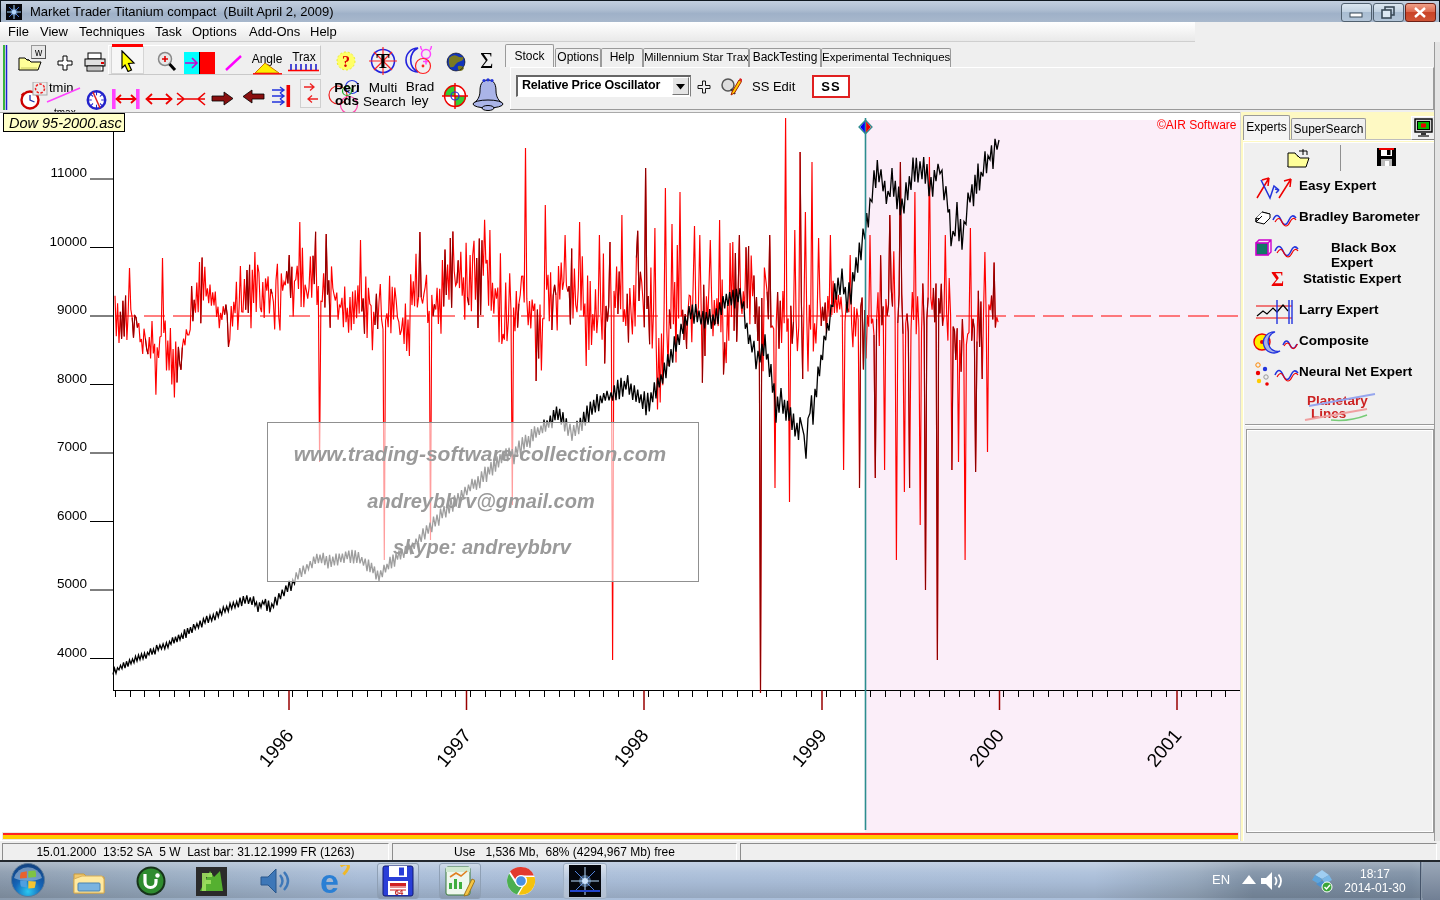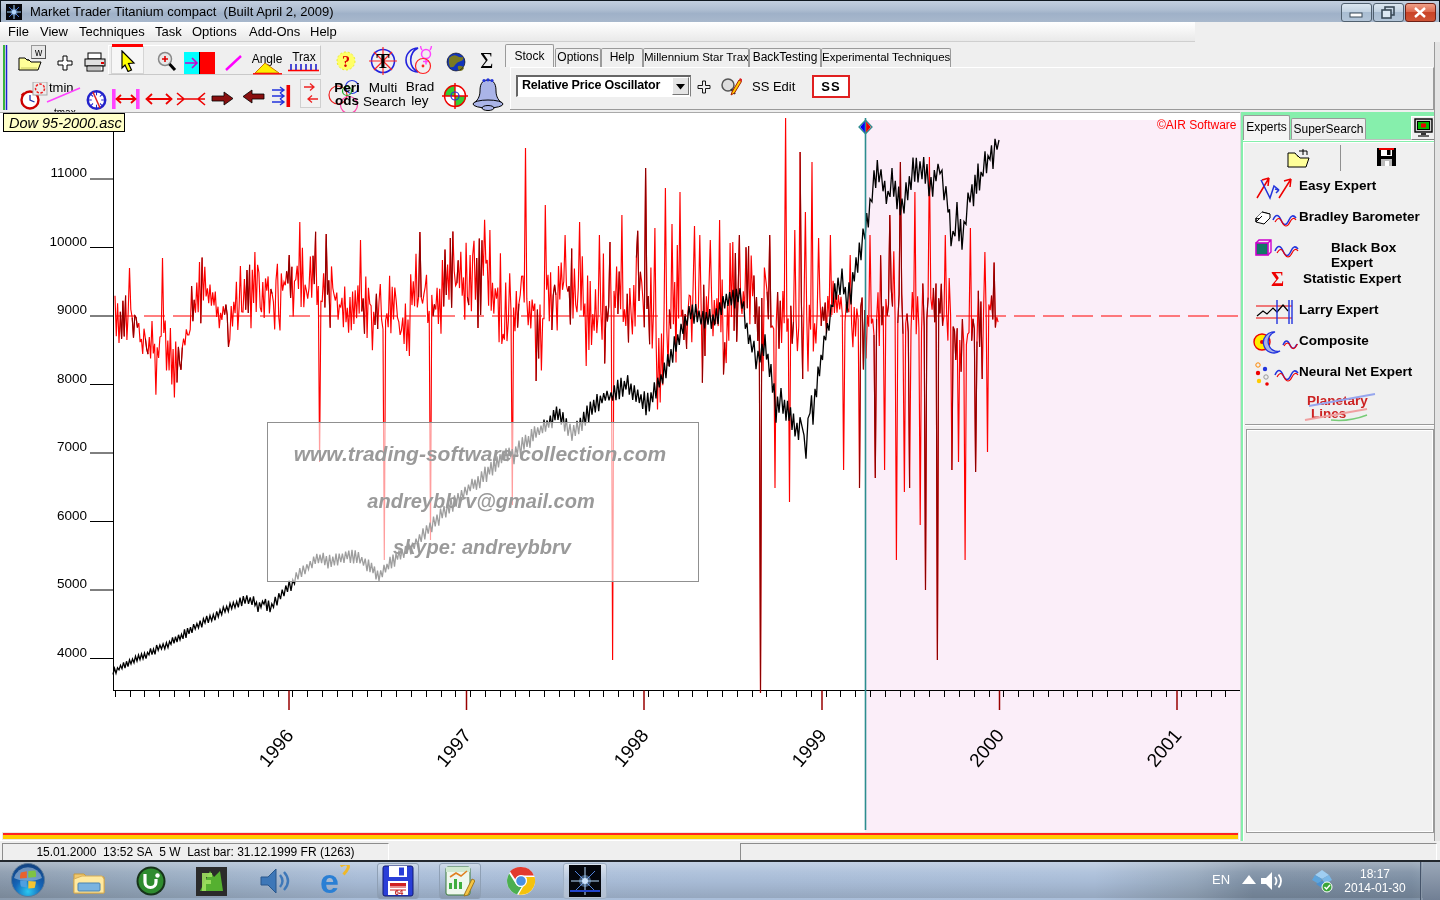--- a/index.html
+++ b/index.html
@@ -309,21 +309,21 @@
 <text x="482" y="442" font-size="20">skype: andreybbrv</text>
 </g>
 <rect x="3.5" y="1.5" width="121" height="18" fill="#ffffc8" stroke="#000" stroke-width="1"></rect>
 <text x="9" y="15.5" font-size="14.5" font-style="italic" fill="#000" font-family="Liberation Sans, sans-serif">Dow 95-2000.asc</text>
 <text x="1157" y="17" font-size="12" fill="#ff0000" font-family="Liberation Sans, sans-serif">©AIR Software</text>
 <rect x="2" y="720" width="1237" height="8" fill="#e8e8e8"></rect>
 <rect x="3" y="721" width="1235" height="2" fill="#ff2222"></rect>
 <rect x="3" y="723" width="1235" height="4" fill="#ffcc00"></rect>
 </svg>
 
-<div class="abs" id="rightpanel" style="left:1240px;top:112px;width:194px;height:729px;background:#86efac;border-left:1px solid #dadada;">
+<div class="abs" id="rightpanel" style="left:1240px;top:112px;width:194px;height:729px;background:#fef9c3;border-left:1px solid #dadada;">
 
  <div class="tab tabsel" style="left:2px;top:3px;width:47px;height:25px;line-height:23px;">Experts</div>
  <div class="tab" style="left:50px;top:6px;width:75px;height:22px;line-height:20px;">SuperSearch</div>
  <div class="abs" style="left:2px;top:27px;width:194px;height:2px;background:#fff;border-top:1px solid #bdbdbd;"></div>
 
  <div class="abs" style="left:170px;top:4px;width:25px;height:24px;background:#efefef;border:1px solid #fff;border-right-color:#808080;border-bottom-color:#808080;"></div>
  <svg class="icon" style="left:173px;top:6px" width="20" height="20">
   <rect x="1" y="1" width="17" height="13" fill="#cfcfcf" stroke="#000" stroke-width="1.4"></rect>
   <rect x="3.5" y="3.5" width="12" height="8" fill="#00bb00" stroke="#000"></rect>
   <rect x="7" y="5.5" width="5" height="4" fill="#ee0000"></rect>
@@ -411,20 +411,21 @@
  </svg>
 
  <div class="abs" style="left:4px;top:312px;width:190px;height:2px;border-top:1px solid #9a9a9a;border-bottom:1px solid #ffffff;"></div>
  <div class="abs" style="left:5px;top:317px;width:188px;height:404px;background:#f1f1f1;border:1px solid #9a9a9a;box-shadow:inset 1px 1px 0 #ffffff,inset -1px -1px 0 #ffffff;"></div>
 </div>
 
 <div class="abs" style="left:1434px;top:42px;width:6px;height:799px;background:#e4e4e4;border-left:1px solid #9a9a9a;"></div>
 
 <div id="statusbar">
  <div class="sunk" style="left:2px;width:387px;text-align:center;line-height:16px;">15.01.2000&nbsp; 13:52 SA&nbsp; 5 W&nbsp; Last bar: 31.12.1999 FR (1263)</div>
+ <div class="sunk" style="left:392px;width:345px;text-align:center;line-height:16px;">Use&nbsp;&nbsp; 1,536 Mb,&nbsp; 68% (4294,967 Mb) free</div>
  <div class="sunk" style="left:740px;width:697px;"></div>
 </div>
 
 <div id="taskbar">
 
  <svg class="icon" style="left:10px;top:0px" width="36" height="36">
   <defs>
         <radialGradient id="orbg" cx="0.5" cy="0.85" r="0.9">
           <stop offset="0" stop-color="#2bc8f0"></stop>
           <stop offset="0.45" stop-color="#1565b8"></stop>

